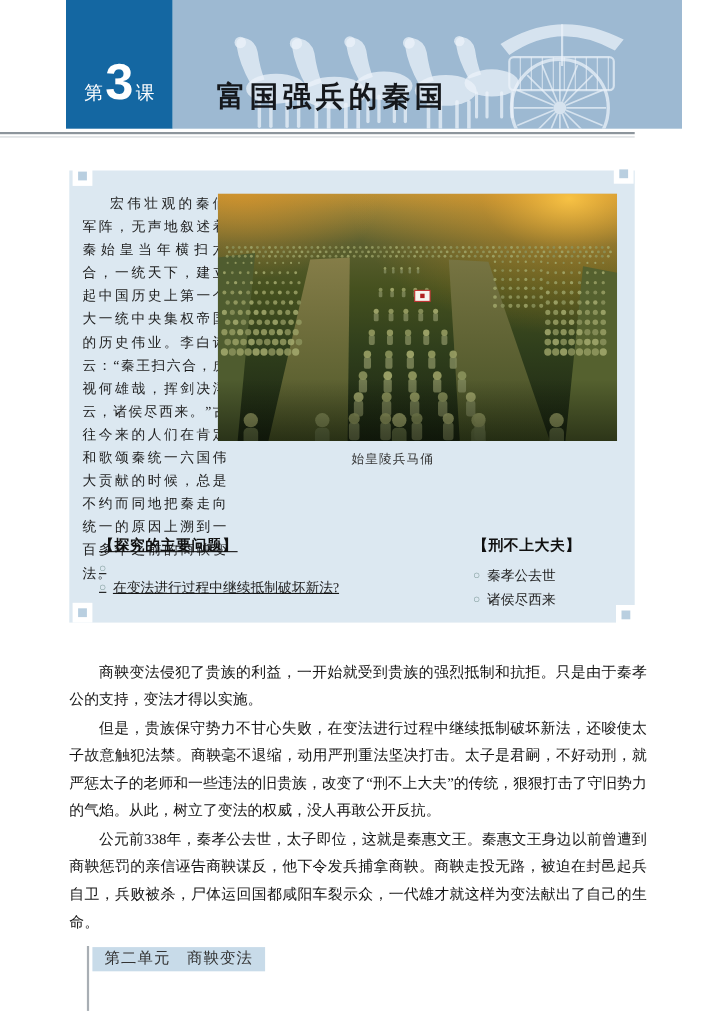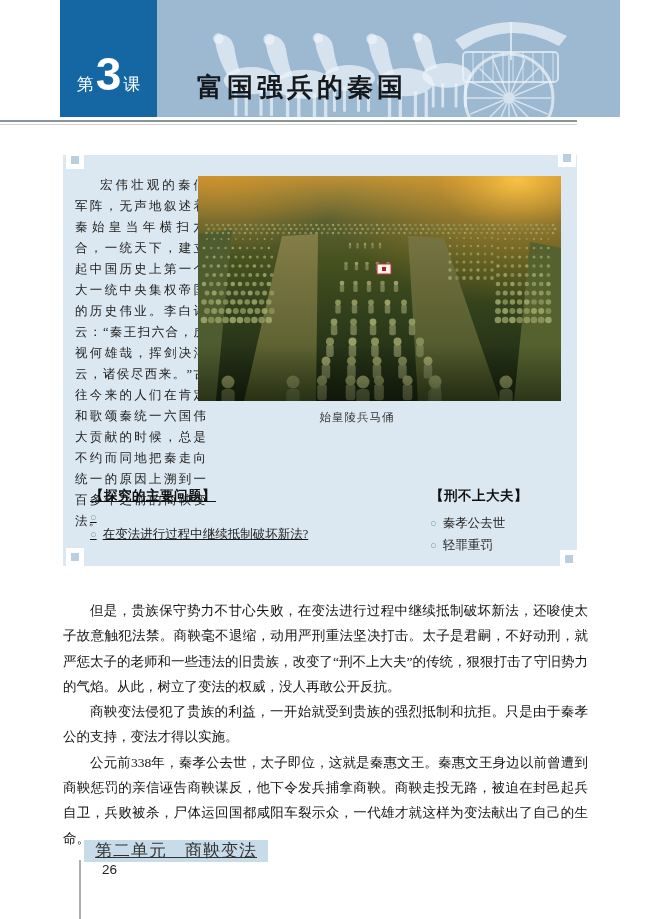--- a/index.html
+++ b/index.html
@@ -55,23 +55,23 @@
             font-size:16px;font-weight:bold;color:var(--heading-blue,#1b71ab);
             letter-spacing:1px;}
   .lesson-section p{margin:0;font-size:13.5px;line-height:25.3px;text-align:justify;
                     text-indent:2em;color:#141414;}
   .lesson-section p:first-of-type{margin-top:14px;}
 
   
   .pgnum{position:absolute;left:55px;top:862px;font-size:13.5px;color:#222;
          font-family:"Liberation Sans","DejaVu Sans",sans-serif;margin-left:47px;}
   .vline{position:absolute;left:79px;top:860px;width:2px;height:59px;background:#a8aeb4;}
-  .unit-box{position:absolute;left:84px;top:840px;height:22px;line-height:22px;
-            background:var(--footer-bg,#c8dbe9);font-size:17px;color:#333;
-            padding:0 11px;letter-spacing:1px;white-space:nowrap;text-decoration:underline;}
+  .unit-box{position:absolute;left:84px;top:861px;height:22px;line-height:22px;
+            background:var(--footer-bg,#c8dbe9);font-size:14px;color:#333;
+            padding:0 11px;letter-spacing:1px;white-space:nowrap;}
 </style>
 </head>
 <body>
 
 <div class="page">
 
   <div class="lesson-box">
     <div class="lesson-inner">
       <span class="l-pre">第</span>
       <span class="l-num">3</span>
@@ -739,29 +739,29 @@
 
     <div class="concepts">
       <h3 class="q-head">【刑不上大夫】</h3>
       <ul class="q-list">
         <li>
           <span class="blt">○</span>
           <span>秦孝公去世</span>
         </li>
         <li>
           <span class="blt">○</span>
-          <span>轻罪重罚</span>
+          <span>诸侯尽西来</span>
         </li>
       </ul>
     </div>
   </section>
 
   <section class="lesson-section">
+    <p>商鞅变法侵犯了贵族的利益，一开始就受到贵族的强烈抵制和抗拒。只是由于秦孝公的支持，变法才得以实施。</p>
     <p>但是，贵族保守势力不甘心失败，在变法进行过程中继续抵制破坏新法，还唆使太子故意触犯法禁。商鞅毫不退缩，动用严刑重法坚决打击。太子是君嗣，不好动刑，就严惩太子的老师和一些违法的旧贵族，改变了“刑不上大夫”的传统，狠狠打击了守旧势力的气焰。从此，树立了变法的权威，没人再敢公开反抗。</p>
-    <p>商鞅变法侵犯了贵族的利益，一开始就受到贵族的强烈抵制和抗拒。只是由于秦孝公的支持，变法才得以实施。</p>
     <p>公元前338年，秦孝公去世，太子即位，这就是秦惠文王。秦惠文王身边以前曾遭到商鞅惩罚的亲信诬告商鞅谋反，他下令发兵捕拿商鞅。商鞅走投无路，被迫在封邑起兵自卫，兵败被杀，尸体运回国都咸阳车裂示众，一代雄才就这样为变法献出了自己的生命。</p>
   </section>
 
   <span class="pgnum">26</span>
   <span class="vline"></span>
   <span class="unit-box">第二单元　商鞅变法</span>
 
 </div>
 
 </body></html>

